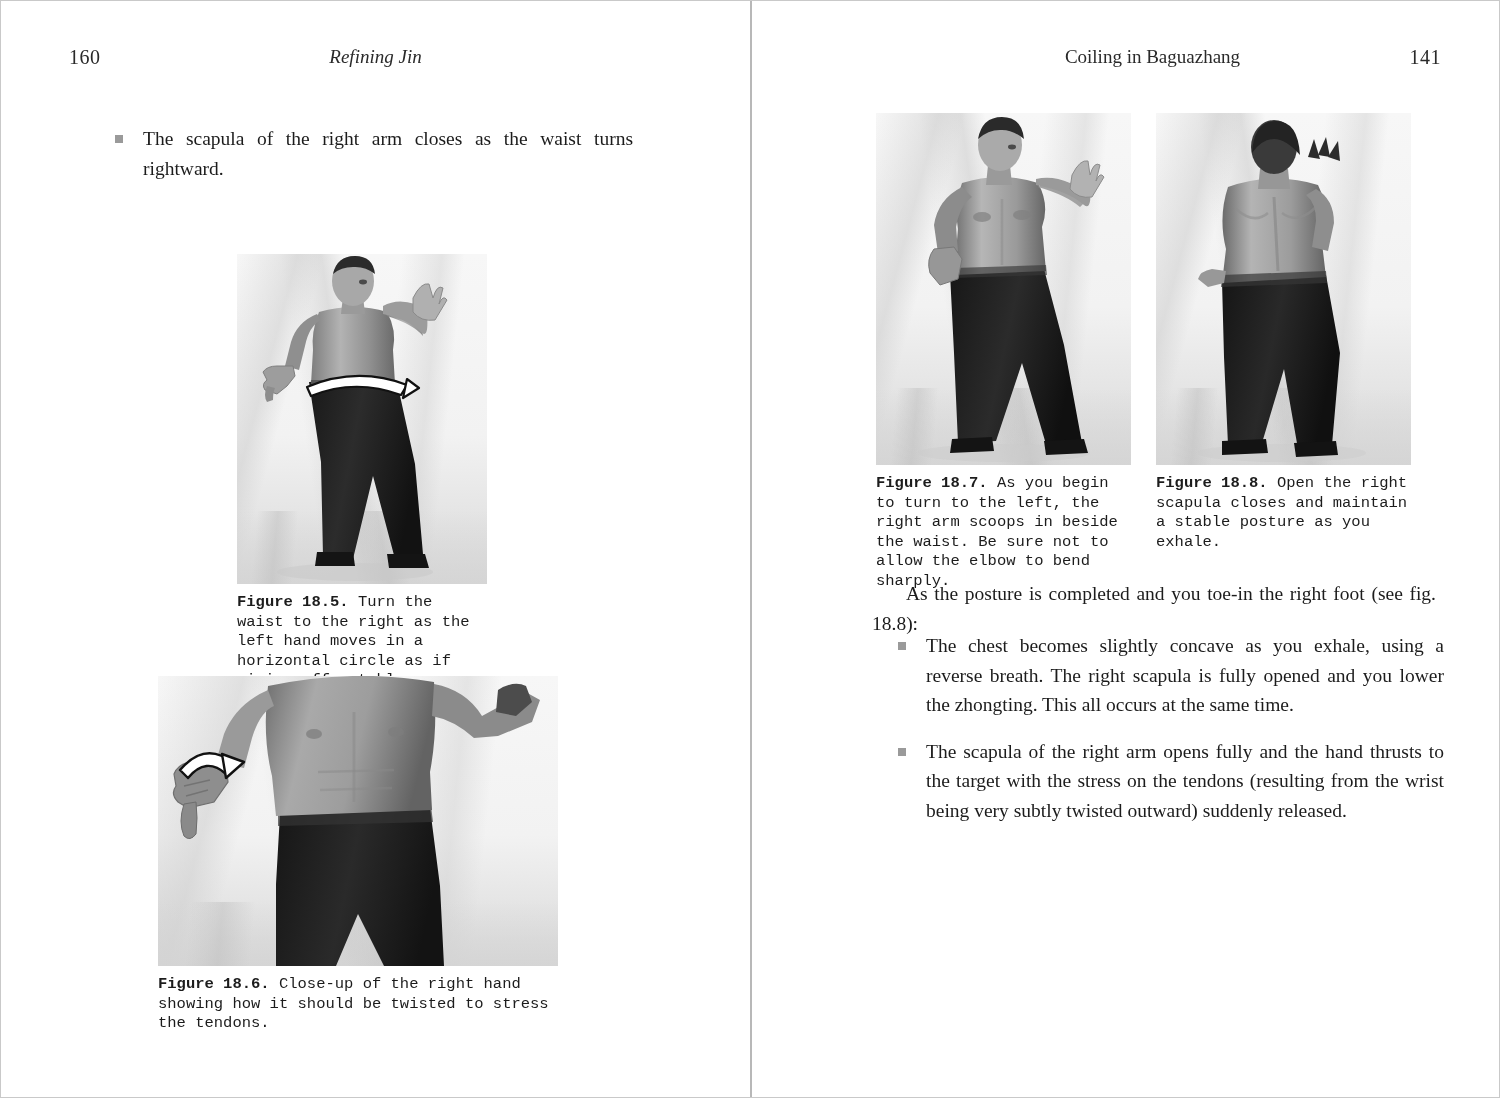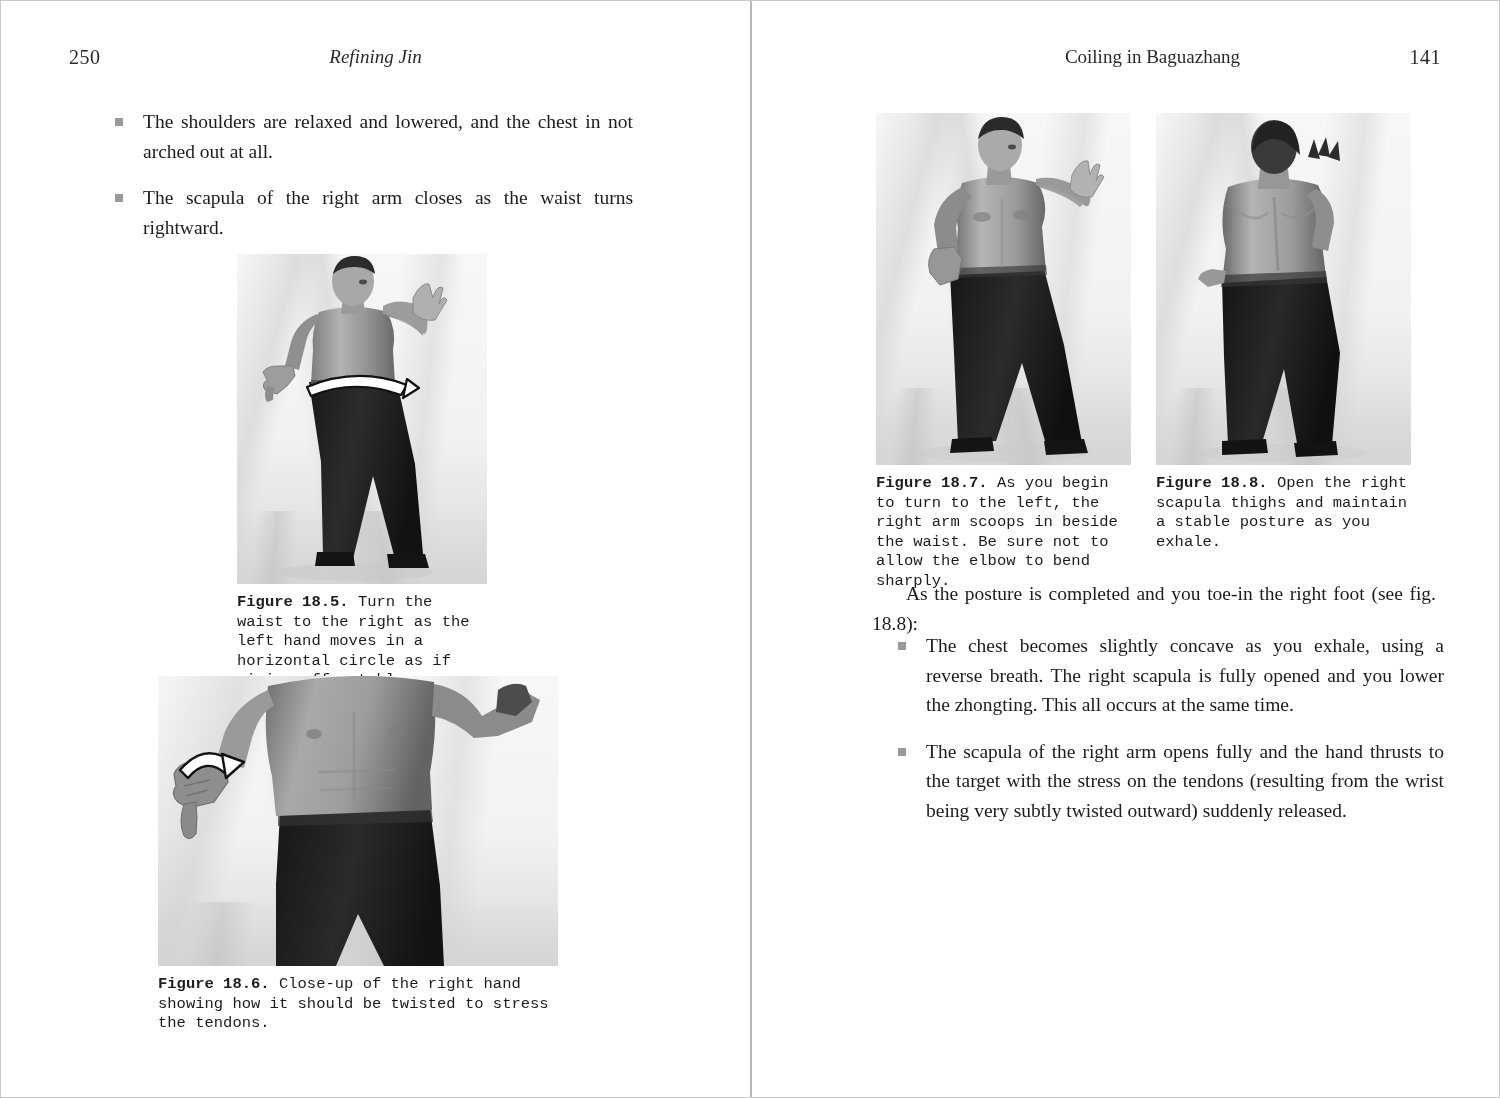--- a/index.html
+++ b/index.html
@@ -140,28 +140,27 @@
   }
   .fig-svg { position: absolute; inset: 0; width: 100%; height: 100%; display: block; }
 </style>
 </head>
 <body>
 
 <div id="spread">
 
   <div class="page page-left">
 
-    <div class="runhead folio folio-left">250</div>
+    <div class="runhead folio folio-left">160</div>
     <div class="runhead runhead-title-left">Refining Jin</div>
 
     <div class="body-col" style="left:112px; top:106px; width:520px;">
       <ul class="bullets just-last-left">
         <li>
           <span class="sq"></span>
-          <span>The shoulders are relaxed and lowered, and the chest in not arched out at all.</span>
         </li>
         <li>
           <span class="sq"></span>
           <span>The scapula of the right arm closes as the waist turns rightward.</span>
         </li>
       </ul>
     </div>
 
     <div class="figure" style="left:236px; top:253px; width:250px;">
       <div class="photo" style="width:250px; height:330px;">
@@ -361,21 +360,21 @@
           <path d="M172 44 L182 28 L184 48 Z" fill="#2c2c2c"></path>
 
           <path d="M56 156 Q44 158 42 166 L52 174 L68 170 L70 158 Z" fill="#989898"></path>
 
           <path d="M104 56 L132 56 L134 76 L102 76 Z" fill="#979797"></path>
           <ellipse cx="118" cy="34" rx="23" ry="27" fill="#3a3a3a"></ellipse>
           <path d="M96 40 Q98 8 120 8 Q142 8 144 42 Q130 26 118 26 Q106 26 96 40 Z" fill="#232323"></path>
         </svg>
       </div>
       <div class="caption" style="width:255px;">
-        <b>Figure 18.8.</b><span> Open the right scapula thighs and maintain a stable posture as you exhale.</span>
+        <b>Figure 18.8.</b><span> Open the right scapula closes and maintain a stable posture as you exhale.</span>
       </div>
     </div>
 
     <div class="body-col" style="left:112px; top:570px; width:580px;">
       <p class="para">As the posture is completed and you toe-in the right foot (see fig. 18.8):</p>
     </div>
 
     <div class="body-col" style="left:144px; top:630px; width:548px;">
       <ul class="bullets">
         <li>

